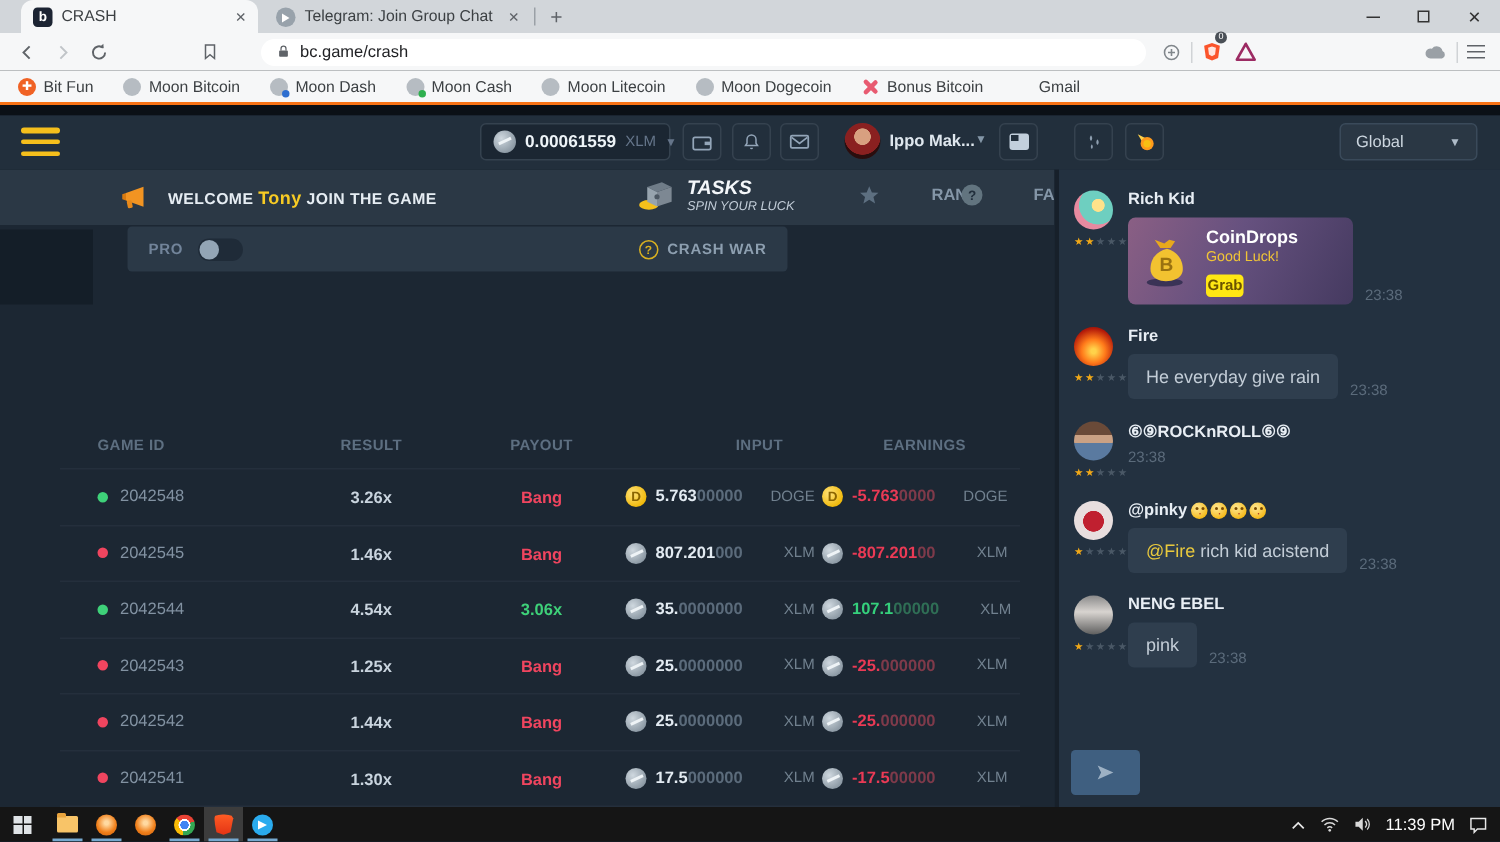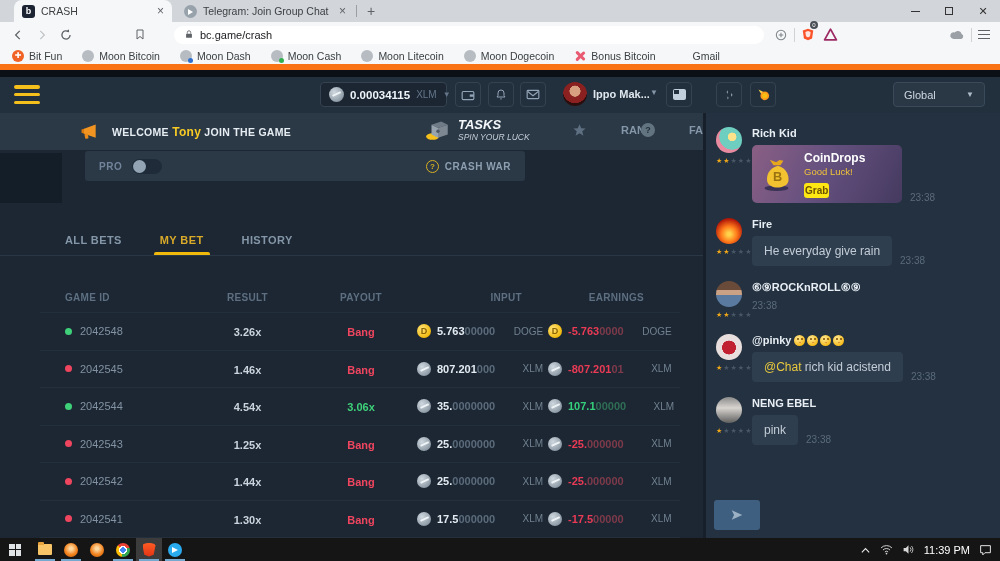--- a/index.html
+++ b/index.html
@@ -26,21 +26,21 @@
   .wc-max-glyph { width:8px; height:8px; border:1px solid #333; }
 
   #toolbar { position:absolute; left:0; top:22px; width:1000px; height:25px; background:#f6f7f8; display:flex; align-items:center; }
   .navbtn { width:24px; height:20px; display:flex; align-items:center; justify-content:center; }
   #addressbar { width:590px; height:18px; background:#fff; border-radius:10px; display:flex; align-items:center; gap:6px; padding:0 10px; margin-left:22px; }
   #addressbar .url { font-size:11px; color:#202124; }
   .tbicon { display:flex; align-items:center; justify-content:center; height:20px; }
   .badge0 { position:absolute; right:-3px; top:-4px; min-width:8px; height:8px; border-radius:4px; background:#4a5057; color:#fff; font-size:6px; line-height:8px; text-align:center; padding:0 1px; }
   .vdiv { width:1px; height:14px; background:#d0d3d6; margin:0 6px; }
 
-  #bookmarksbar { position:absolute; left:0; top:47px; width:1000px; height:23px; background:#f6f7f8; border-bottom:6px solid #f97316; display:flex; align-items:center; gap:20px; padding:0 12px; }
+  #bookmarksbar { position:absolute; left:0; top:47px; width:1000px; height:23px; background:#f6f7f8; border-bottom:2px solid #f97316; display:flex; align-items:center; gap:20px; padding:0 12px; }
   .bm { display:flex; align-items:center; gap:5px; font-size:10.5px; color:#3c4043; white-space:nowrap; }
   .bm-icon { width:12px; height:12px; border-radius:50%; position:relative; flex:none; }
   .bm-icon.bitfun { background:#f06225; }
   .bm-icon.bitfun::after { content:"✚"; position:absolute; inset:0; color:#fff; font-size:8px; line-height:12px; text-align:center; }
   .bm-icon.mooncoin { background:#b6bcc2; }
   .bm-icon.moondash { background:#b6bcc2; } .bm-icon.moondash::after { content:""; position:absolute; right:-1px; bottom:-1px; width:5px; height:5px; border-radius:50%; background:#2f6fd0; }
   .bm-icon.mooncash { background:#b6bcc2; } .bm-icon.mooncash::after { content:""; position:absolute; right:-1px; bottom:-1px; width:5px; height:5px; border-radius:50%; background:#2fb04f; }
   .bm-icon.bonus { background:transparent; border-radius:0; }
   .bm-icon.bonus::before, .bm-icon.bonus::after { content:""; position:absolute; left:5px; top:0; width:2.5px; height:12px; border-radius:2px; background:#e85b71; }
   .bm-icon.bonus::before { transform:rotate(45deg); } .bm-icon.bonus::after { transform:rotate(-45deg); }
@@ -311,21 +311,21 @@
 
     <div id="site-header">
       <div id="burger">
           <div></div>
           <div></div>
           <div></div>
         </div>
 
       <div id="balance-pill">
         <span class="coin xlm" style="width:15px;height:15px;"></span>
-        <span class="amt">0.00034115</span>
+        <span class="amt">0.00061559</span>
         <span class="cur">XLM</span>
         <span class="caret">▼</span>
       </div>
 
       <div class="hdr-btn" style="left:455px;">
         <svg width="14" height="12" viewBox="0 0 24 20">
             <rect x="2" y="4" width="20" height="14" rx="2" fill="none" stroke="#93a5b8" stroke-width="2"></rect>
             <rect x="15" y="9" width="7" height="4" fill="#93a5b8"></rect>
           </svg>
       </div>
@@ -409,25 +409,20 @@
       <div id="game-dark"></div>
       <div id="pro-panel">
         <span class="pro">PRO</span>
         <div id="toggle"></div>
         <div id="crashwar">
           <span class="q">?</span>
           <span class="lbl">CRASH WAR</span>
         </div>
       </div>
 
-      <div id="bet-tabs">
-        <div class="bettab">ALL BETS</div>
-        <div class="bettab active">MY BET</div>
-        <div class="bettab">HISTORY</div>
-      </div>
 
       <div id="table">
         <div class="trow thead">
           <div class="c1">GAME ID</div>
           <div class="c2">RESULT</div>
           <div class="c3">PAYOUT</div>
           <div class="c4">INPUT</div>
           <div class="c5">EARNINGS</div>
         </div>
         <div>
@@ -458,21 +453,21 @@
               </div>
               <div class="c2"><span class="result">1.46x</span></div>
               <div class="c3"><span class="payout red">Bang</span></div>
               <div class="c4">
                 <span class="coin xlm"></span>
                 <span class="amount"><span class="main">807.201</span><span class="zeros">000</span></span>
                 <span class="curlbl" style="text-align:right;">XLM</span>
               </div>
               <div class="c5">
                 <span class="coin xlm"></span>
-                <span class="amount earn red"><span class="main">-807.201</span><span class="zeros">01</span></span>
+                <span class="amount earn red"><span class="main">-807.201</span><span class="zeros">00</span></span>
                 <span class="curlbl" style="text-align:right;">XLM</span>
               </div>
             </div>
 
             <div class="trow">
               <div class="c1">
                 <span class="dot green"></span>
                 <span class="gid">2042544</span>
               </div>
               <div class="c2"><span class="result">4.54x</span></div>
@@ -613,21 +608,21 @@
           <div class="msg-name">
             <span>@pinky</span>
             <span style="display:inline-flex;gap:2px;">
                 <span class="mini-face"></span>
                 <span class="mini-face"></span>
                 <span class="mini-face"></span>
                 <span class="mini-face"></span>
               </span>
           </div>
           <div class="msg-row">
-            <div class="bubble"><span class="mention">@Chat</span><span> rich kid acistend</span></div>
+            <div class="bubble"><span class="mention">@Fire</span><span> rich kid acistend</span></div>
             <span class="msg-time">23:38</span>
           </div>
         </div>
       </div>
 
       <div class="msg">
         <div class="msg-left">
           <div class="avatar av-neng"></div>
           <div class="stars"><span class="lit">★</span><span>★</span><span>★</span><span>★</span><span>★</span></div>
         </div>

